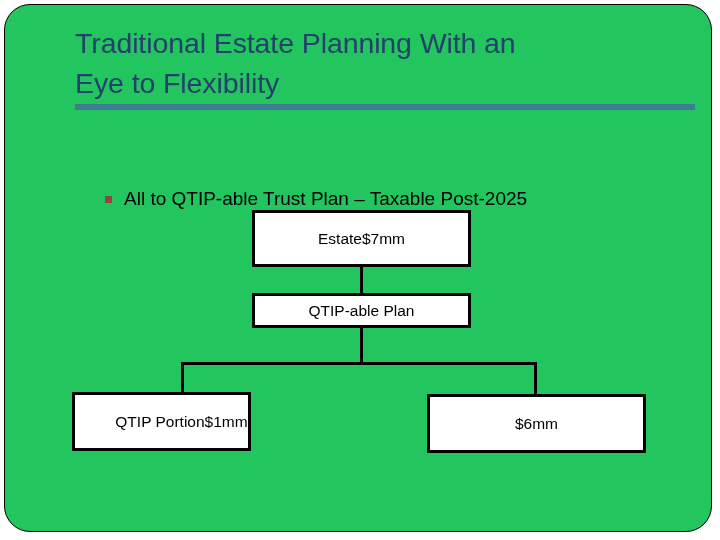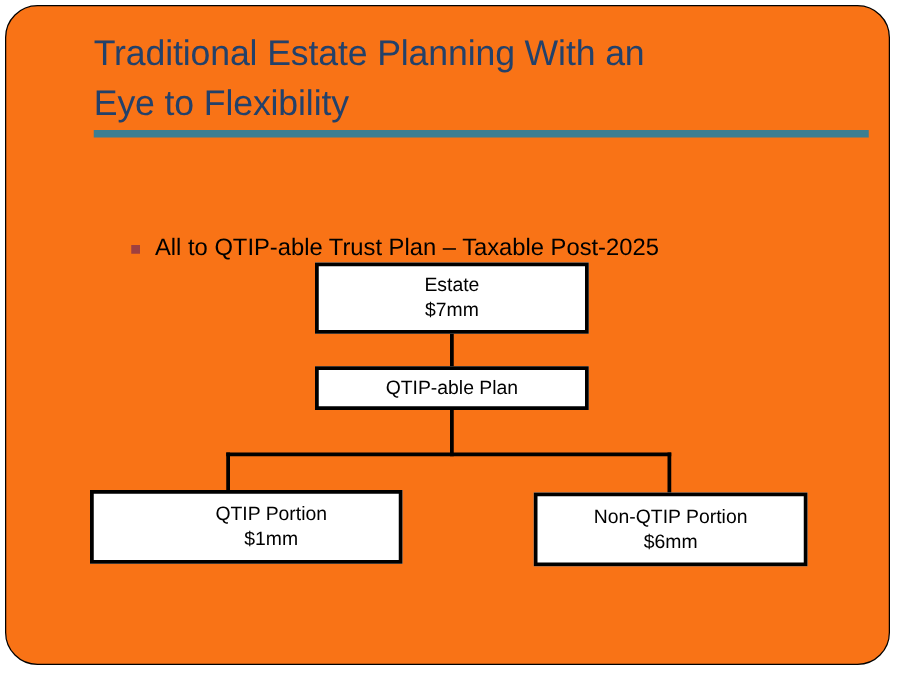--- a/index.html
+++ b/index.html
@@ -17,21 +17,21 @@
   
   #slide {
     position: absolute;
     left: 4px;
     top: 4px;
     width: 708px;
     height: 528px;
     box-sizing: border-box;
     border: 1px solid #000000;
     border-radius: 26px;
-    background: #f97316;
+    background: #22c55e;
   }
 
   
   #title-block {
     position: absolute;
     left: 70px;
     top: 18px;
     width: 600px;
   }
   #title-text {
@@ -81,39 +81,39 @@
     top: 0;
     width: 708px;
     height: 528px;
   }
   .node {
     position: absolute;
     box-sizing: border-box;
     border: 3px solid #000000;
     background: #ffffff;
     display: flex;
-    flex-direction: column;
+    flex-direction: row;
     align-items: center;
     justify-content: center;
     font-size: 15.5px;
     line-height: 20px;
     color: #000000;
     text-align: center;
     z-index: 2;
   }
   .connector {
     position: absolute;
     background: #000000;
     z-index: 1;
   }
 
   
   #node-estate       { left: 247px; top: 205px; width: 219px; height: 57px; }
   #node-qtip-trust   { left: 247px; top: 288px; width: 219px; height: 35px; }
-  #node-qtip-portion { left:  67px; top: 387px; width: 250px; height: 59px; padding-left: 40px; }
+  #node-qtip-portion { left:  67px; top: 387px; width: 179px; height: 59px; padding-left: 40px; }
   #node-nonqtip      { left: 422px; top: 389px; width: 219px; height: 59px; }
 
   
   #conn-estate-trust { left: 355px; top: 259px;  width: 3px;  height: 32px; }
   #conn-trust-down   { left: 355px; top: 320px;  width: 3px;  height: 40px; }
   #conn-split-bar    { left: 176px; top: 357px;  width: 356px; height: 3px; }
   #conn-left-drop    { left: 176px; top: 357px;  width: 3px;  height: 32px; }
   #conn-right-drop   { left: 529px; top: 357px;  width: 3px;  height: 34px; }
 </style>
 </head>
@@ -148,18 +148,17 @@
     <div class="node" id="node-qtip-trust">
       <div>QTIP-able Plan</div>
     </div>
 
     <div class="node" id="node-qtip-portion">
       <div>QTIP Portion</div>
       <div>$1mm</div>
     </div>
 
     <div class="node" id="node-nonqtip">
-      <div>Non-QTIP Portion</div>
       <div>$6mm</div>
     </div>
 
   </div>
 </div>
 
 </body></html>

